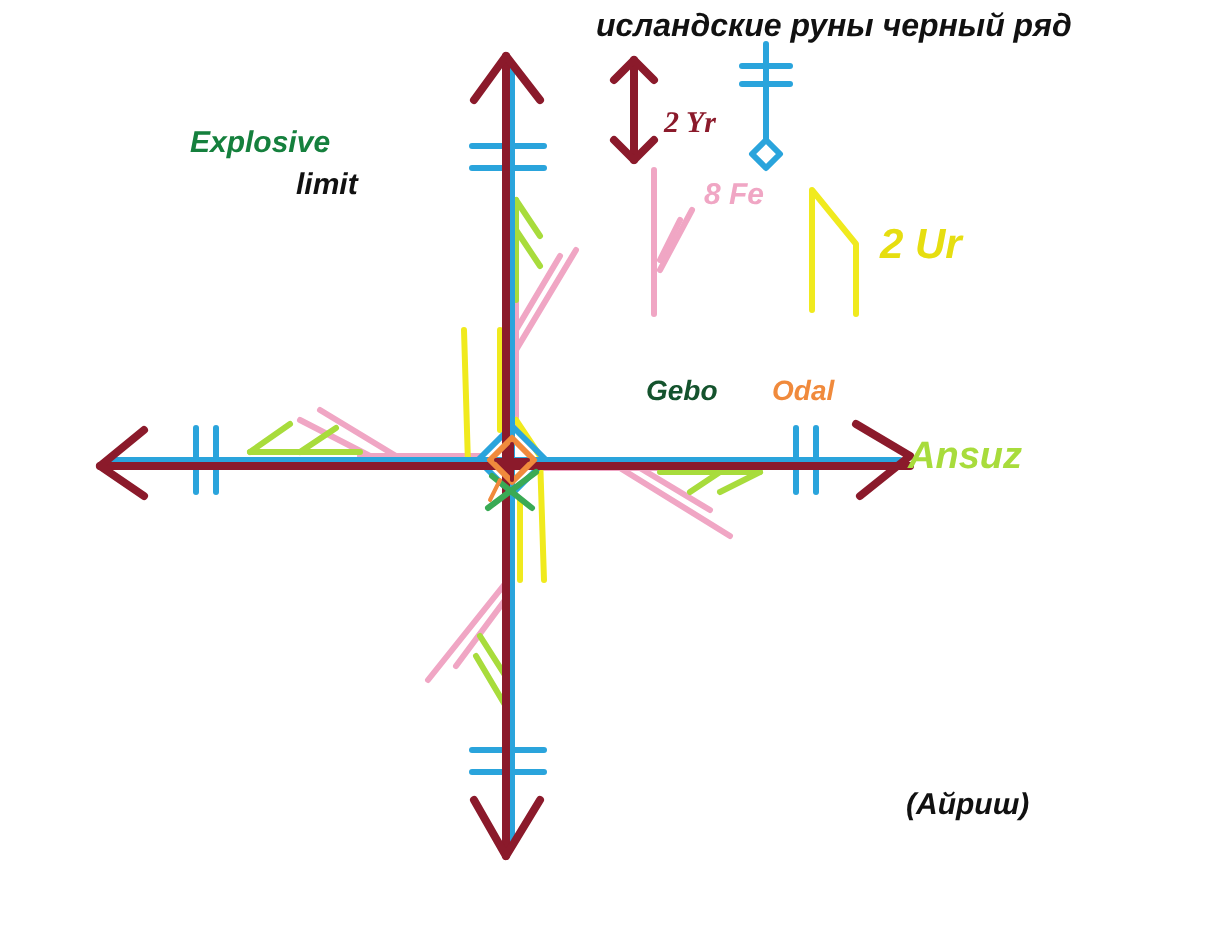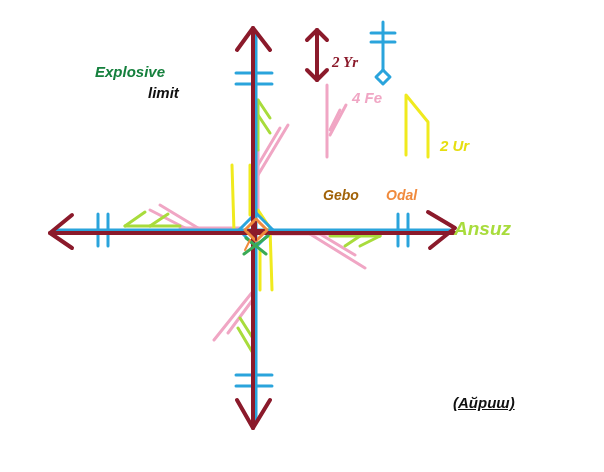--- a/index.html
+++ b/index.html
@@ -5,25 +5,25 @@
   html, body { margin:0; padding:0; background:#ffffff; }
   .canvas { position:relative; width:604px; height:472px; overflow:hidden; background:#ffffff; }
   svg.art { position:absolute; left:0; top:0; }
   .lbl { position:absolute; font-family:"Liberation Sans", sans-serif; font-weight:bold; font-style:italic; white-space:nowrap; line-height:1; }
   .title { left:298px; top:6px; font-size:16px; color:#111111; }
   .explosive { left:95px; top:64px; font-size:15px; color:#15803d; }
   .limit { left:148px; top:85px; font-size:15px; color:#111111;text-align:right; }
   .yr { left:332px; top:55px; font-size:15px;font-family:Liberation Serif, serif; }
   .aesinger { left:404px; top:45px; font-size:15px; }
   .fe { left:352px; top:90px; font-size:15px; }
-  .ur { left:440px; top:138px; font-size:15px; }
+  .ur { left:440px; top:112px; font-size:21px; }
   .gebo { left:323px; top:188px; font-size:14px; }
   .odal { left:386px; top:188px; font-size:14px;text-align:center; }
   .ansuz { left:454px; top:183px; font-size:19px;margin-top:36px; }
-  .author { left:453px; top:395px; font-size:15px; color:#111111;text-decoration:underline; }
+  .author { left:453px; top:395px; font-size:15px; color:#111111; }
 </style>
 </head>
 <body>
 
 <div class="canvas">
 
   <svg class="art" width="604" height="472" viewBox="0 0 604 472">
     <g stroke-linecap="round" stroke-linejoin="round" fill="none">
 
       <g stroke="#f0a6c4" stroke-width="3">
@@ -114,24 +114,25 @@
         <line x1="330" y1="135" x2="346" y2="105"></line>
         <line x1="330" y1="130" x2="340" y2="110"></line>
       </g>
 
       <g stroke="#f0ea1e" stroke-width="3">
         <polyline points="406,155 406,95 428,122 428,157"></polyline>
       </g>
     </g>
   </svg>
 
+  <div class="lbl title">исландские руны черный ряд</div>
   <div class="lbl explosive">Explosive</div>
   <div class="lbl limit">limit</div>
 
   <div class="lbl yr" style="color:#8b1a2b">2 Yr</div>
-  <div class="lbl fe" style="color:#f0a6c4">4 Fe</div>
+  <div class="lbl fe" style="color:#f0a6c4">8 Fe</div>
   <div class="lbl ur" style="color:#e6de10">2 Ur</div>
-  <div class="lbl gebo" style="color:#a16207">Gebo</div>
+  <div class="lbl gebo" style="color:#14532d">Gebo</div>
   <div class="lbl odal" style="color:#f08a3c">Odal</div>
   <div class="lbl ansuz" style="color:#a8dc3c">Ansuz</div>
 
   <div class="lbl author">(Айриш)</div>
 </div>
 
 </body></html>

